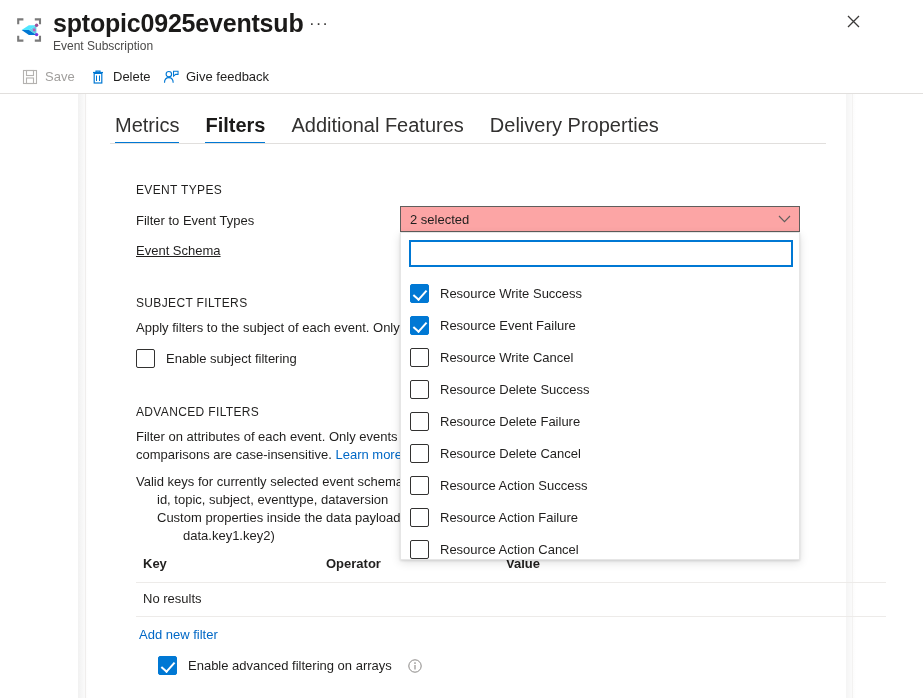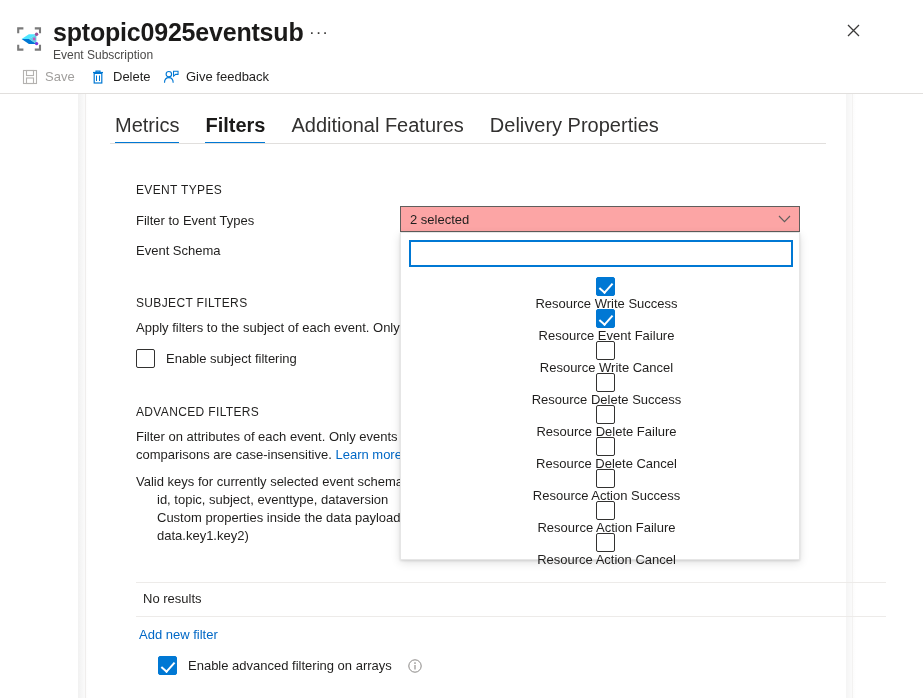--- a/index.html
+++ b/index.html
@@ -7,21 +7,21 @@
     margin: 0; padding: 0;
     width: 923px; height: 698px;
     background: #ffffff;
     font-family: "Liberation Sans", sans-serif;
     color: #201f1e;
     overflow: hidden;
   }
   .page { position: relative; width: 923px; height: 698px; background:#fff; }
 
   
-  .header { position:absolute; left:0; top:12px; width:874px; height:58px; }
+  .header { position:absolute; left:0; top:3px; width:874px; height:58px; }
   .brand-icon {
     position:absolute; left:14px; top:12px; width:30px; height:30px;
   }
   .title {
     position:absolute; left:53px; top:5px;
     font-size:25px; font-weight:600; letter-spacing:-0.2px;
     color:#1b1a19; line-height:31px; white-space:nowrap;
   }
   .title-ellipsis {
     position:absolute; left:309px; top:12px;
@@ -160,21 +160,21 @@
     position:absolute; left:8px; top:7px; width:384px; height:27px;
     border:2px solid #0078d4; background:#fff;
   }
   .fly-search input {
     width:100%; height:100%; border:0; outline:none; padding:0 7px;
     font-family:"Liberation Sans", sans-serif; font-size:13px; color:#201f1e;
     background:transparent;
   }
   .opt {
     position:absolute; left:0; width:400px; height:32px;
-    display:flex; align-items:center; cursor:pointer;flex-direction:column;
+    display:flex; align-items:center; cursor:pointer;
   }
   .opt .ob {
     width:19px; height:19px; border:1px solid #323130; background:#fff;
     border-radius:2px; margin-left:9px; flex:0 0 auto; position:relative;
   }
   .opt .ob.checked { background:#0078d4; border-color:#0078d4; }
   .opt .ob.checked::after {
     content:""; position:absolute; left:5px; top:2px; width:6px; height:11px;
     border:solid #fff; border-width:0 2px 2px 0; transform:rotate(42deg);
   }
@@ -272,21 +272,21 @@
     <div class="tab">
       <span>Delivery Properties</span>
     </div>
   </div>
   <div class="tabs-underline"></div>
 
   <div class="content">
 
     <div class="sec-head" style="left:136px; top:183px;">EVENT TYPES</div>
     <div class="lbl" style="left:136px; top:213px;">Filter to Event Types</div>
-    <div class="lbl" style="left:136px; top:243px;">Event Schema</div>
+    <div class="lbl" style="left:136px; top:243px;text-decoration:underline;">Event Schema</div>
 
     <div class="sec-head" style="left:136px; top:296px;">SUBJECT FILTERS</div>
     <div class="para" style="left:136px; top:319px; width:264px; overflow:hidden; white-space:nowrap;">Apply filters to the subject of each event. Only eve</div>
 
     <div class="cbrow" style="left:136px; top:349px;">
       <span class="cbox"></span>
       <span class="cblabel">Enable subject filtering</span>
     </div>
 
     <div class="sec-head" style="left:136px; top:405px;">ADVANCED FILTERS</div>
@@ -296,24 +296,29 @@
       <span>comparisons are case-insensitive.</span>
       <span class="link">Learn more</span>
     </div>
 
     <div class="para" style="left:136px; top:473px; width:264px; overflow:hidden; white-space:nowrap;">Valid keys for currently selected event schema:</div>
 
     <ul class="bullets" style="left:140px; top:491px; width:262px;">
       <li style="white-space:nowrap; overflow:hidden;">id, topic, subject, eventtype, dataversion</li>
       <li style="overflow:hidden;">
         <span style="white-space:nowrap; display:block; overflow:hidden; width:258px;">Custom properties inside the data payload</span>
-        <span style="display:block;">data.key1.key2)</span>
+        <span style="display:block;margin-left:26px;">data.key1.key2)</span>
       </li>
     </ul>
 
+    <div class="tbl-head">
+      <div class="th th-key">Key</div>
+      <div class="th th-op">Operator</div>
+      <div class="th th-val">Value</div>
+    </div>
     <div class="tbl-rule1"></div>
     <div class="tbl-cell">No results</div>
     <div class="tbl-rule2"></div>
 
     <div class="addlink">Add new filter</div>
 
     <div class="cbrow" style="left:136px; top:656px;padding-left:22px;">
       <span class="cbox checked"></span>
       <span class="cblabel">Enable advanced filtering on arrays</span>
       <span class="info-ic">

